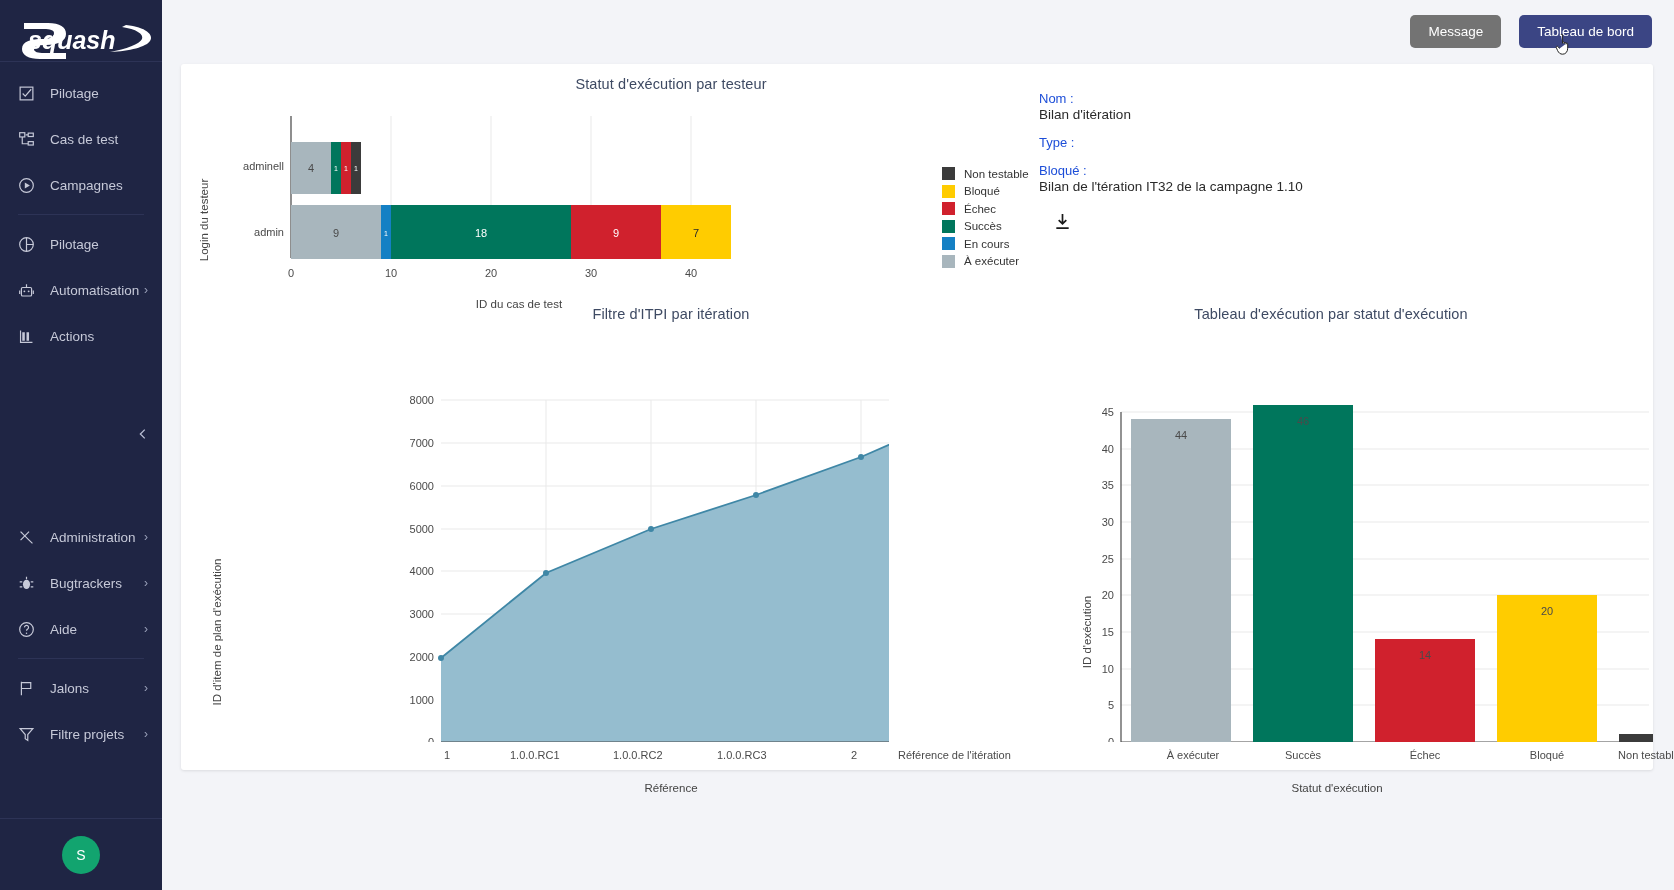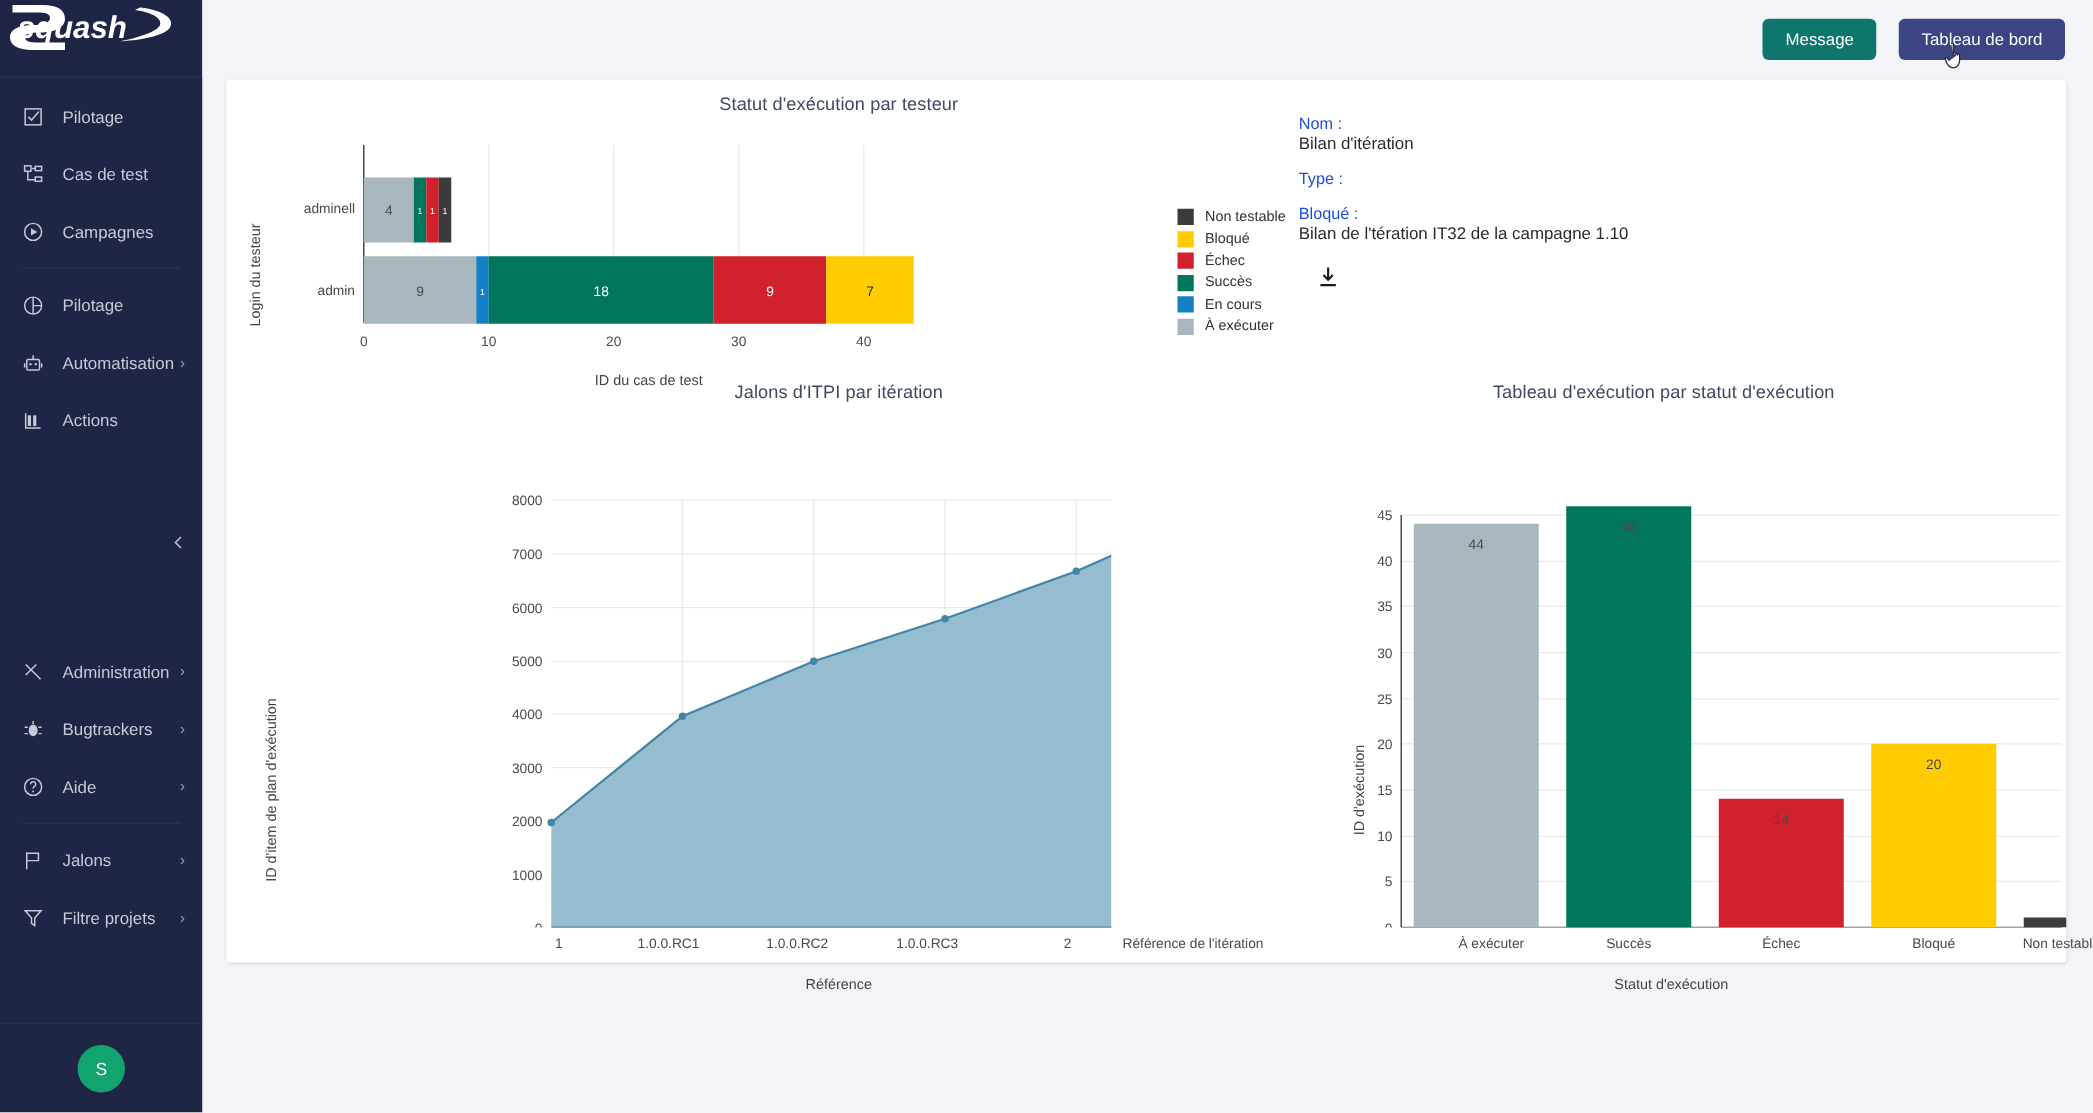--- a/index.html
+++ b/index.html
@@ -12,21 +12,22 @@
   .app { display: flex; width: 1674px; height: 890px; }
 
   
   .sidebar {
     width: 162px; height: 890px;
     background: #1f2544;
     display: flex; flex-direction: column;
     position: relative; flex: 0 0 162px;
   }
   .logo-wrap {
-    height: 62px; display: flex; align-items: flex-start;
+    height: 62px; display: flex; align-items: flex-end;
+    padding-left: 14px;
     border-bottom: 1px solid #2d3356;
   }
   .logo-svg { width: 140px; height: 42px; display: block; }
   .nav-group { padding-top: 8px; }
   .nav-sep { height: 1px; background: #2d3356; margin: 6px 18px; }
   .nav-item {
     display: flex; align-items: center;
     height: 46px; padding: 0 14px 0 16px;
     color: #c6c9d8; font-size: 13.5px;
     cursor: pointer; position: relative;
@@ -65,21 +66,21 @@
     height: 62px; display: flex; align-items: center;
     justify-content: flex-end; padding-right: 22px; gap: 18px;
     background: #f3f4f8;
   }
   .btn {
     border: none; border-radius: 5px;
     padding: 9px 18px; font-size: 13.5px;
     color: #fff; cursor: pointer;
     font-family: "Liberation Sans", sans-serif;
   }
-  .btn-message { background: #0f766e; }
+  .btn-message { background: #737373; }
   .btn-dash { background: #3b4584; position: relative; }
   .cursor-hand {
     position: absolute; left: 36px; top: 18px;
     width: 20px; height: 24px; pointer-events: none;
   }
 
   
   .card {
     position: absolute; left: 19px; top: 64px;
     width: 1472px; height: 706px;
@@ -359,21 +360,21 @@
         <div class="info-k">Bloqué :</div>
         <div class="info-v">Bilan de l'tération IT32 de la campagne 1.10</div>
         <div class="dl-btn">
           <svg viewBox="0 0 20 20" fill="none" stroke="currentColor" stroke-width="1.8" width="19" height="19">
             <path d="M10 2v10M6 8.5l4 4 4-4M3.5 17h13"></path>
           </svg>
         </div>
       </div>
 
       <div>
-        <div class="chart-title" style="position:absolute;left:160px;top:242px;width:660px">Jalons d'ITPI par itération</div>
+        <div class="chart-title" style="position:absolute;left:160px;top:242px;width:660px">Filtre d'ITPI par itération</div>
 
         <svg style="position:absolute;left:8px;top:258px;width:700px;height:420px" viewBox="0 0 700 420">
 
           <text class="axis-label" transform="translate(32,310) rotate(-90)" text-anchor="middle">ID d'item de plan d'exécution</text>
 
           <line class="gridline" x1="252" y1="78" x2="782" y2="78"></line>
           <line class="gridline" x1="252" y1="121" x2="782" y2="121"></line>
           <line class="gridline" x1="252" y1="164" x2="782" y2="164"></line>
           <line class="gridline" x1="252" y1="207" x2="782" y2="207"></line>
           <line class="gridline" x1="252" y1="249" x2="782" y2="249"></line>

